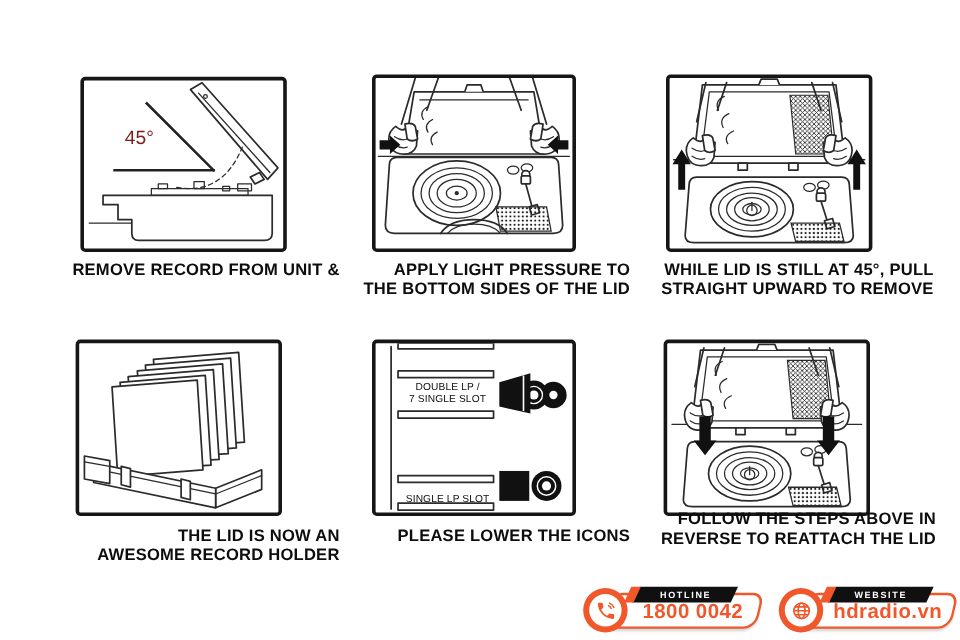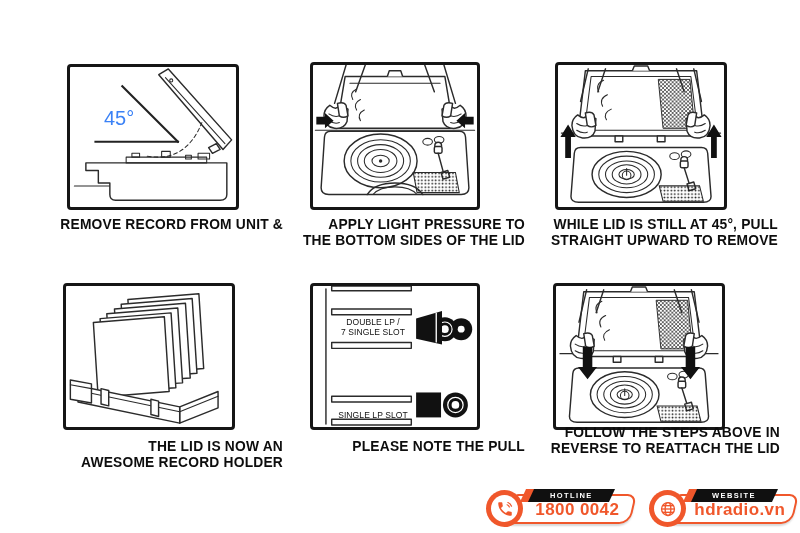--- a/index.html
+++ b/index.html
@@ -10,21 +10,21 @@
   :root{ --accent:#F0572B; --ink:#111111; }
 
   
   .panel{position:absolute;border:3px solid #161616;border-radius:4px;background:#fff;box-sizing:border-box}
   .panel svg{display:block;width:100%;height:100%}
   .shape{fill:#fff;stroke:#2b2b2b;stroke-width:1.5;stroke-linejoin:round}
   .ln{fill:none;stroke:#2b2b2b;stroke-width:1.5;stroke-linecap:round;stroke-linejoin:round}
   .ln2{fill:none;stroke:#2b2b2b;stroke-width:1.1;stroke-linecap:round;stroke-linejoin:round}
   .bold-ln{fill:none;stroke:#222;stroke-width:2.2;stroke-linecap:square}
 
-  .angle-label{position:absolute;left:34px;top:40px;font-size:20px;color:#3b82f6;font-weight:400}
+  .angle-label{position:absolute;left:34px;top:40px;font-size:16px;color:#7f1d1d;font-weight:400}
   .slot-label{position:absolute;left:10px;width:100px;text-align:center;font-weight:normal;
     font-size:8.5px;line-height:10px;color:#101010;letter-spacing:.1px}
   .slot-label span{display:block}
 
   
   .cap{position:absolute;width:260px;text-align:right;font-weight:bold;color:#0d0d0d;
     font-size:13.8px;line-height:16px;letter-spacing:.2px}
   .capline{display:block}
 
   
@@ -277,21 +277,21 @@
 </div>
 <div class="cap" style="left:518px;top:217px">
   <span class="capline">WHILE LID IS STILL AT 45°, PULL</span>
   <span class="capline">STRAIGHT UPWARD TO REMOVE</span>
 </div>
 <div class="cap" style="left:23px;top:439px">
   <span class="capline">THE LID IS NOW AN</span>
   <span class="capline">AWESOME RECORD HOLDER</span>
 </div>
 <div class="cap" style="left:265px;top:439px">
-  <span class="capline">PLEASE NOTE THE PULL</span>
+  <span class="capline">PLEASE LOWER THE ICONS</span>
 </div>
 <div class="cap" style="left:520px;top:425px">
   <span class="capline">FOLLOW THE STEPS ABOVE IN</span>
   <span class="capline">REVERSE TO REATTACH THE LID</span>
 </div>
 
 <div class="badge" style="left:486px;width:148px">
   <div class="b-body">
     <span class="b-value">1800 0042</span>
   </div>

